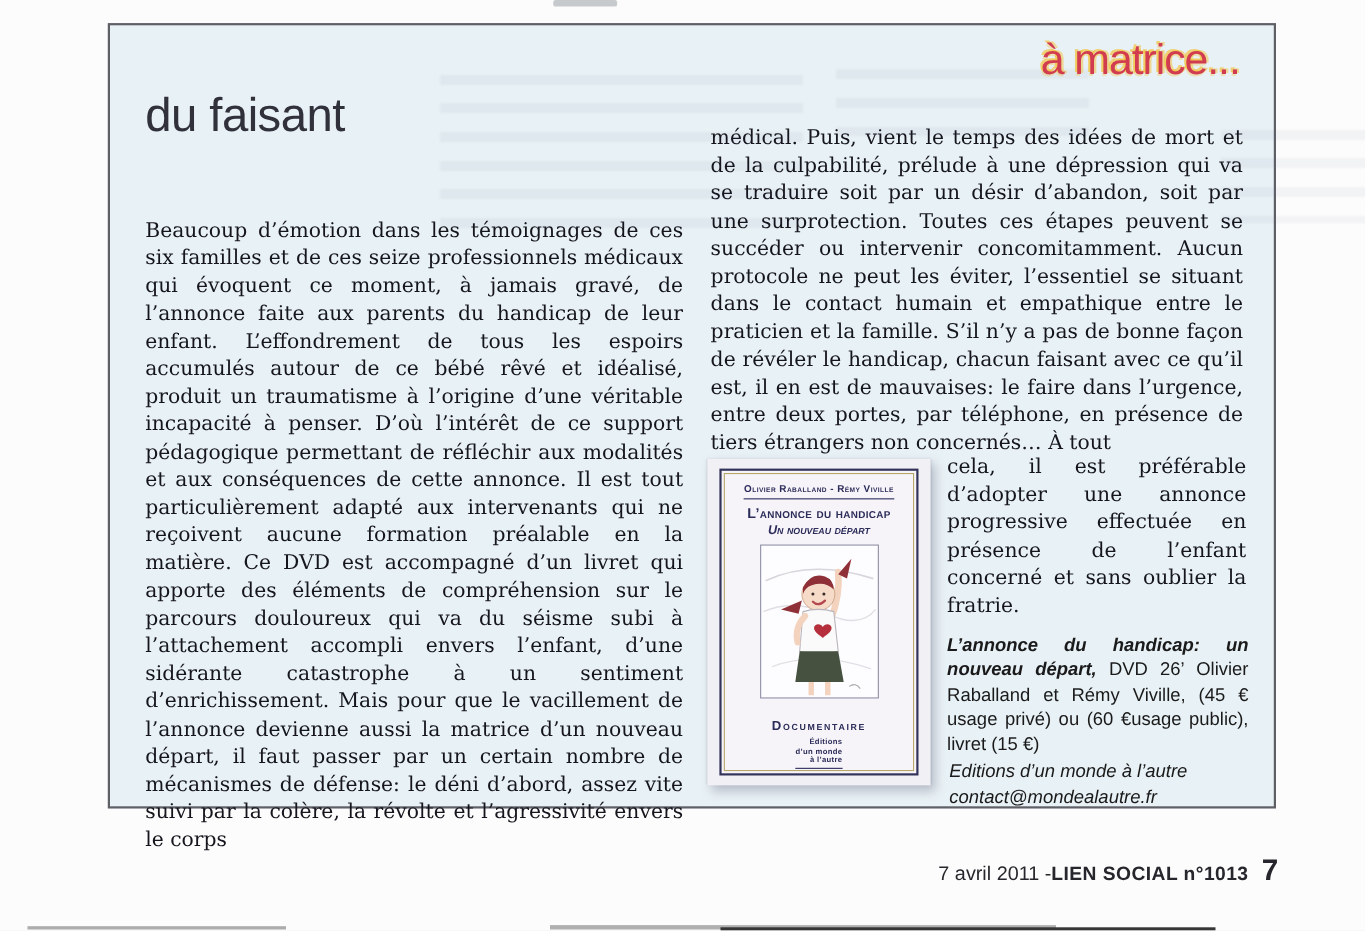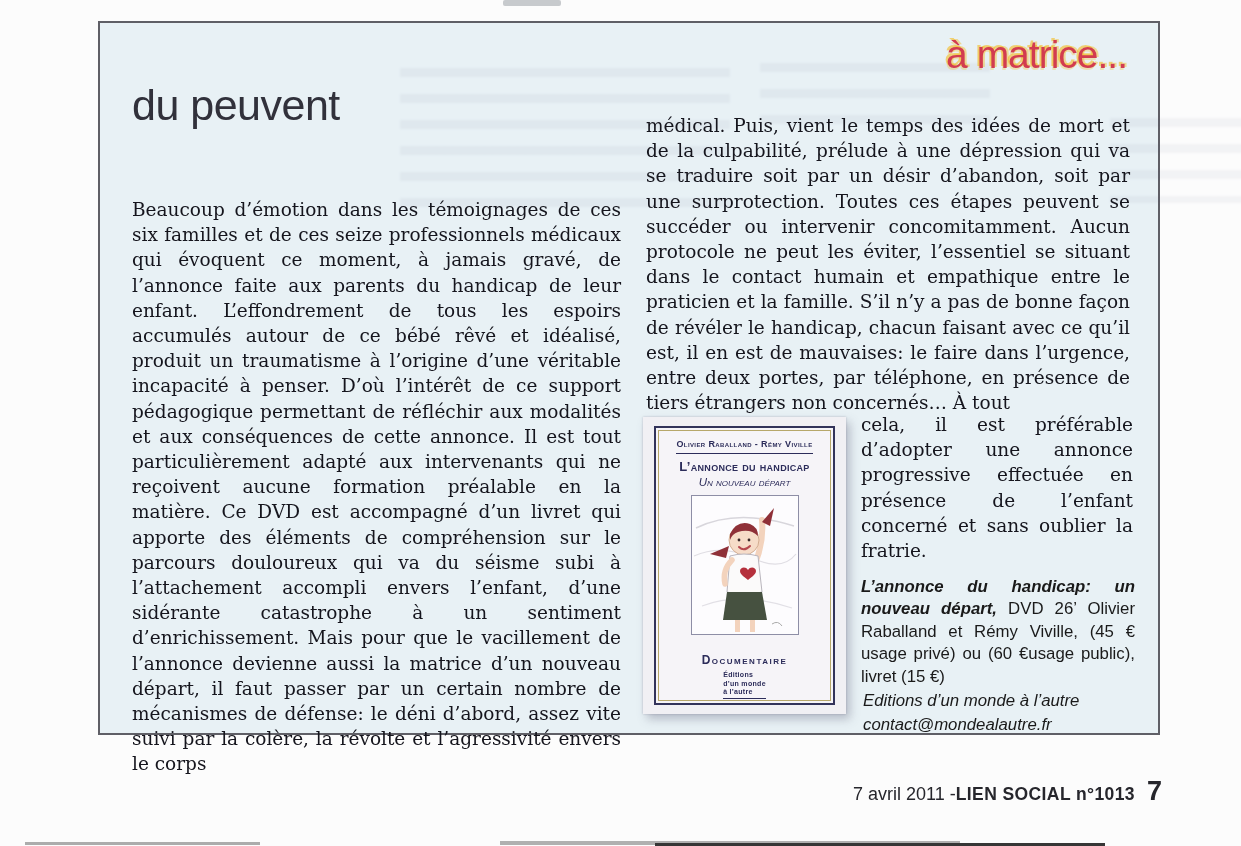--- a/index.html
+++ b/index.html
@@ -50,26 +50,26 @@
     box-shadow:4px 5px 9px rgba(90,90,115,.35), 0 0 2px rgba(120,120,140,.4);
   }
   .cover-frame{
     width:100%;height:100%;box-sizing:border-box;
     background:#f6f4f8;border:2px solid #33335a;padding:2px;
   }
   .cover-inner{
     width:100%;height:100%;box-sizing:border-box;
     border:1px solid #b7a76a;
     display:flex;flex-direction:column;align-items:center;
-    color:#2c2c5a;text-align:left;
+    color:#2c2c5a;text-align:right;
   }
   .cover-authors{margin-top:8px;font-size:9px;font-weight:700;letter-spacing:.4px;font-variant:small-caps;}
   .cover-rule{width:80%;border-bottom:1px solid #2c2c5a;margin:4px 0 5px 0;}
   .cover-title{font-size:13px;font-weight:700;font-variant:small-caps;letter-spacing:.3px;}
-  .cover-subtitle{font-size:11.5px;font-weight:400;font-style:italic;font-variant:small-caps;margin-top:2px;}
+  .cover-subtitle{font-size:11.5px;font-weight:700;font-style:italic;font-variant:small-caps;margin-top:2px;}
   .cover-art{
     width:106px;height:138px;margin:7px auto 6px auto;
     border:1px solid #8e8ea6;background:#fdfcfe;overflow:hidden;
   }
   .cover-genre{font-size:12px;font-weight:700;letter-spacing:1.5px;font-variant:small-caps;margin-top:12px;}
   .cover-publisher{margin-top:4px;font-size:7px;line-height:8.5px;font-weight:700;letter-spacing:.3px;border-bottom:1px solid #2c2c5a;padding-bottom:1px;}
 
   
   .caption{
     position:absolute;left:861px;top:576px;width:274px;
@@ -100,21 +100,21 @@
 
 <div class="content-box">
   <div class="ghost g1"></div>
   <div class="ghost g2"></div>
   <div class="ghost g3"></div>
 </div>
 
 <div class="section-label">à matrice...</div>
 
 <h1 class="article-title" style="margin:0;">
-  <span>du peuvent</span>
+  <span>du faisant</span>
 </h1>
 
 <p class="body-text col-left" style="margin:0;">Beaucoup d’émotion dans les témoignages de ces six familles et de ces seize professionnels médicaux qui évoquent ce moment, à jamais gravé, de l’annonce faite aux parents du handicap de leur enfant. L’effondrement de tous les espoirs accumulés autour de ce bébé rêvé et idéalisé, produit un traumatisme à l’origine d’une véritable incapacité à penser. D’où l’intérêt de ce support pédagogique permettant de réfléchir aux modalités et aux conséquences de cette annonce. Il est tout particulièrement adapté aux intervenants qui ne reçoivent aucune formation préalable en la matière. Ce DVD est accompagné d’un livret qui apporte des éléments de compréhension sur le parcours douloureux qui va du séisme subi à l’attachement accompli envers l’enfant, d’une sidérante catastrophe à un sentiment d’enrichissement. Mais pour que le vacillement de l’annonce devienne aussi la matrice d’un nouveau départ, il faut passer par un certain nombre de mécanismes de défense: le déni d’abord, assez vite suivi par la colère, la révolte et l’agressivité envers le corps</p>
 
 <p class="body-text col-right-top" style="margin:0;">médical. Puis, vient le temps des idées de mort et de la culpabilité, prélude à une dépression qui va se traduire soit par un désir d’abandon, soit par une surprotection. Toutes ces étapes peuvent se succéder ou intervenir concomitamment. Aucun protocole ne peut les éviter, l’essentiel se situant dans le contact humain et empathique entre le praticien et la famille. S’il n’y a pas de bonne façon de révéler le handicap, chacun faisant avec ce qu’il est, il en est de mauvaises: le faire dans l’urgence, entre deux portes, par téléphone, en présence de tiers étrangers non concernés… À tout</p>
 
 <p class="body-text col-right-wrap" style="margin:0;">cela, il est préférable d’adopter une annonce progressive effectuée en présence de l’enfant concerné et sans oublier la fratrie.</p>
 
 <div class="cover-photo">
   <div class="cover-frame">

